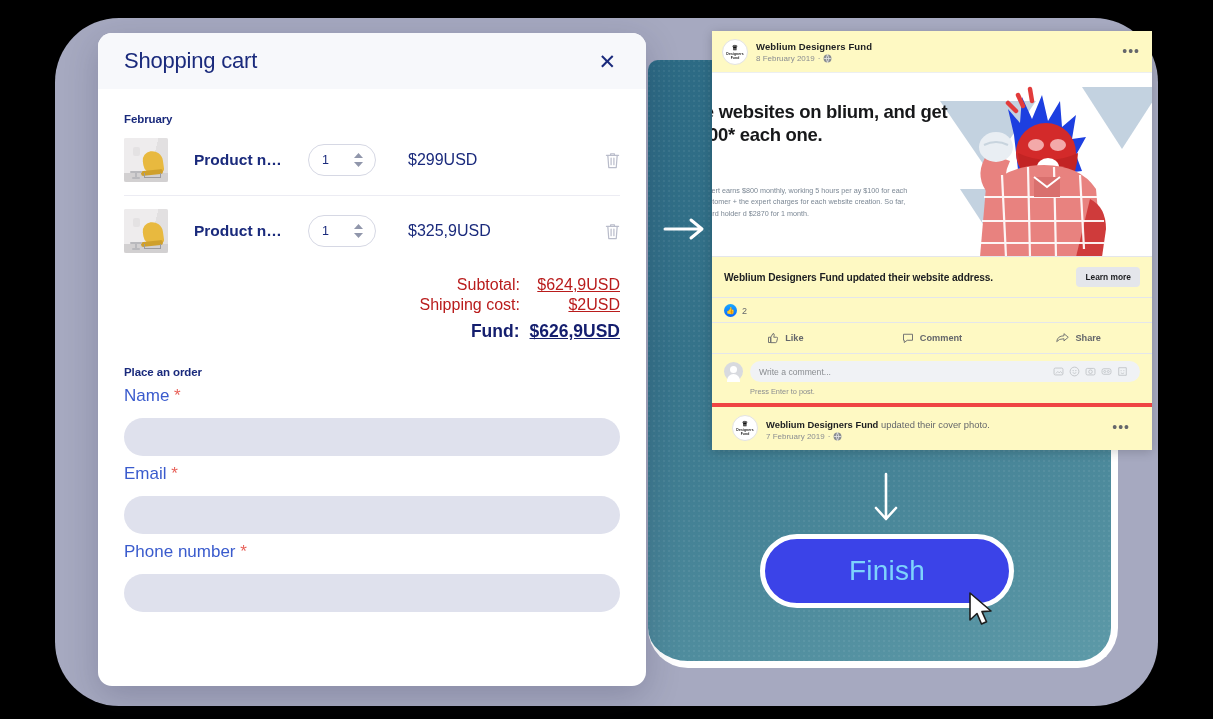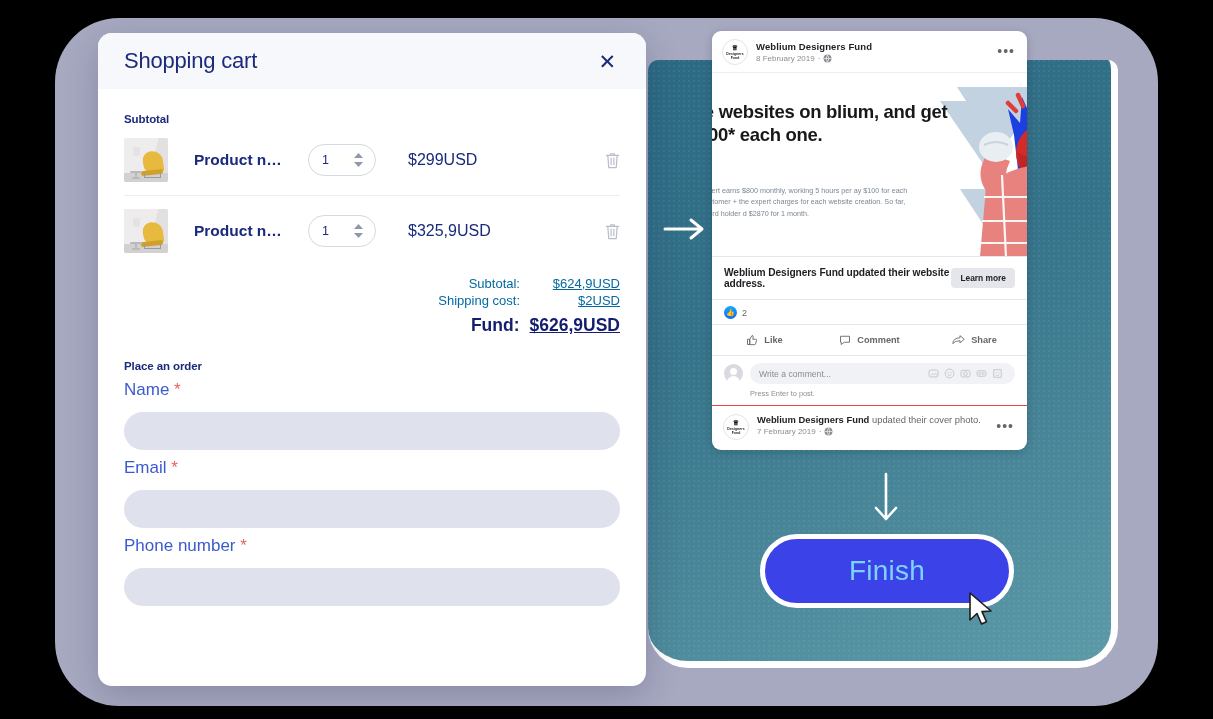--- a/index.html
+++ b/index.html
@@ -20,22 +20,22 @@
          background-size:5px 5px, 100% 100%;
          border-radius:10px 10px 40px 40px;
          border:7px solid #fff; border-top:0; border-left:0;
          box-shadow:0 0 0 0 transparent; }
   #tealclip{ position:absolute; inset:0; overflow:hidden; border-radius:4px 4px 34px 34px;}
 
   
   #flowarrow{ position:absolute; left:663px; top:214px; width:44px; height:30px; z-index:9;}
 
   
-  #fbcard{ position:absolute; left:712px; top:31px; width:315px; height:419px;
-           background:#ffffff; border-radius:9px; overflow:hidden; z-index:8;
+  #fbcard{ position:absolute; left:712px; top:31px; width:440px; height:419px;
+           background:#fef9c3; border-radius:0; overflow:hidden; z-index:8;
            box-shadow:0 2px 10px rgba(0,0,0,.18); }
   .fbhead{ display:flex; align-items:center; padding:8px 10px 7px 10px; }
   .fbavatar{ width:26px; height:26px; border-radius:50%; background:#fff;
              border:1px solid #e3e3e3; flex:none; position:relative;
              display:flex; align-items:center; justify-content:center;
              font-size:3.2px; font-weight:bold; color:#111; line-height:1.15;
              text-align:center; letter-spacing:.1px; overflow:hidden;}
   .fbavatar .crown{ position:absolute; top:4px; left:0; right:0; font-size:7px; line-height:7px;}
   .fbavatar .av-txt{ position:absolute; top:13px; left:0; right:0; font-size:3.4px;}
   .fbnames{ margin-left:8px; flex:1; min-width:0; }
@@ -85,21 +85,21 @@
             position:relative;}
   .cavatar::before{content:"";position:absolute;left:6px;top:3.5px;width:7px;height:7px;
             border-radius:50%;background:#fff;}
   .cavatar::after{content:"";position:absolute;left:3px;top:12px;width:13px;height:8px;
             border-radius:7px 7px 0 0;background:#fff;}
   .cbox{ flex:1; background:#f0f2f5; border-radius:14px; height:21px;
          display:flex; align-items:center; padding:0 9px; font-size:8.6px; color:#8a8d91;}
   .cicons{ display:flex; gap:5px; margin-left:auto; padding-right:3px;}
   .cicon{ width:11px;height:11px;color:#bcc0c4;}
   .press{ font-size:7.4px; color:#8a8d91; padding:3px 0 7px 38px;}
-  .fbfoot{ display:flex; align-items:flex-start; padding:8px 11px; border-top:1px solid #ef4444;}
+  .fbfoot{ display:flex; align-items:flex-end; padding:8px 20px; border-top:4px solid #ef4444;}
   .fbfoot-txt{ font-size:9.4px; color:#65676b; }
   .fbfoot-txt b{ color:#1c1e21; }
 
   
   #downarrow{ position:absolute; left:870px; top:472px; width:32px; height:52px; z-index:9;}
   #finish{ position:absolute; left:760px; top:534px; width:254px; height:74px;
            background:#3b43e8; border:5px solid #fff; border-radius:40px;
            display:flex; align-items:center; justify-content:center; z-index:9;
            color:#7dd3fc; font-size:28px; letter-spacing:.2px;}
   #cursor{ position:absolute; left:968px; top:592px; width:26px; height:36px; z-index:11;}
@@ -136,22 +136,22 @@
           white-space:nowrap; overflow:hidden; }
   .qty{ margin-left:18px; width:68px; height:32px; border:1.4px solid #d6d8e4;
         border-radius:17px; display:flex; align-items:center; justify-content:space-between;
         padding:0 11px 0 13px; }
   .qty-val{ font-size:12.5px; color:#1a2a7c; }
   .qty-arrows{ display:flex; flex-direction:column; gap:2px; line-height:0; }
   .pprice{ margin-left:32px; font-size:16px; color:#1a2a7c; flex:1; }
   .trash{ width:15px; height:17px; color:#b9bcca; }
 
   .totals{ padding-top:10px; }
-  .trow{ display:flex; justify-content:flex-end; align-items:baseline; font-size:13px;
-         color:#0369a1; margin-bottom:2px; }
+  .trow{ display:flex; justify-content:flex-end; align-items:baseline; font-size:16px;
+         color:#b91c1c; margin-bottom:2px; }
   .tlabel{ width:200px; text-align:right; }
   .tvalue{ width:100px; text-align:right;text-decoration:underline; }
   .trow.total{ font-size:17.5px; font-weight:bold; color:#141e6e; margin-top:7px; }
   .trow.total .tlabel{ width:auto; margin-right:10px;}
   .trow.total .tvalue{ width:auto; }
 
   .place{ margin-top:24px; }
   .field-label{ margin-top:8px; font-size:17px; color:#3a5bcd; }
   .field-label .req{ color:#e8625a; }
   .field-input{ margin-top:12px; height:38px; background:#dfe1ed; border-radius:19px; }
@@ -331,21 +331,21 @@
   <path d="M2 1 L2 28 L9 21.5 L13.5 32 L18.5 29.8 L14 19.6 L23 19 Z" fill="#ffffff" stroke="#1c1c1c" stroke-width="1.6" stroke-linejoin="round"></path>
 </svg>
 
 <div id="cart">
   <div class="cart-head">
     <div class="cart-title">Shopping cart</div>
     <div class="cart-x">✕</div>
   </div>
 
   <div class="cart-body">
-    <div class="sect-label">Subtotal</div>
+    <div class="sect-label">February</div>
 
     <div class="prow">
       <div class="thumb">
         <div class="wall"></div>
           <div class="deco"></div>
           <div class="floor"></div>
         <div class="chair"></div>
           <div class="chair2"></div>
           <div class="legs"></div>
         <div class="tbl"></div>

